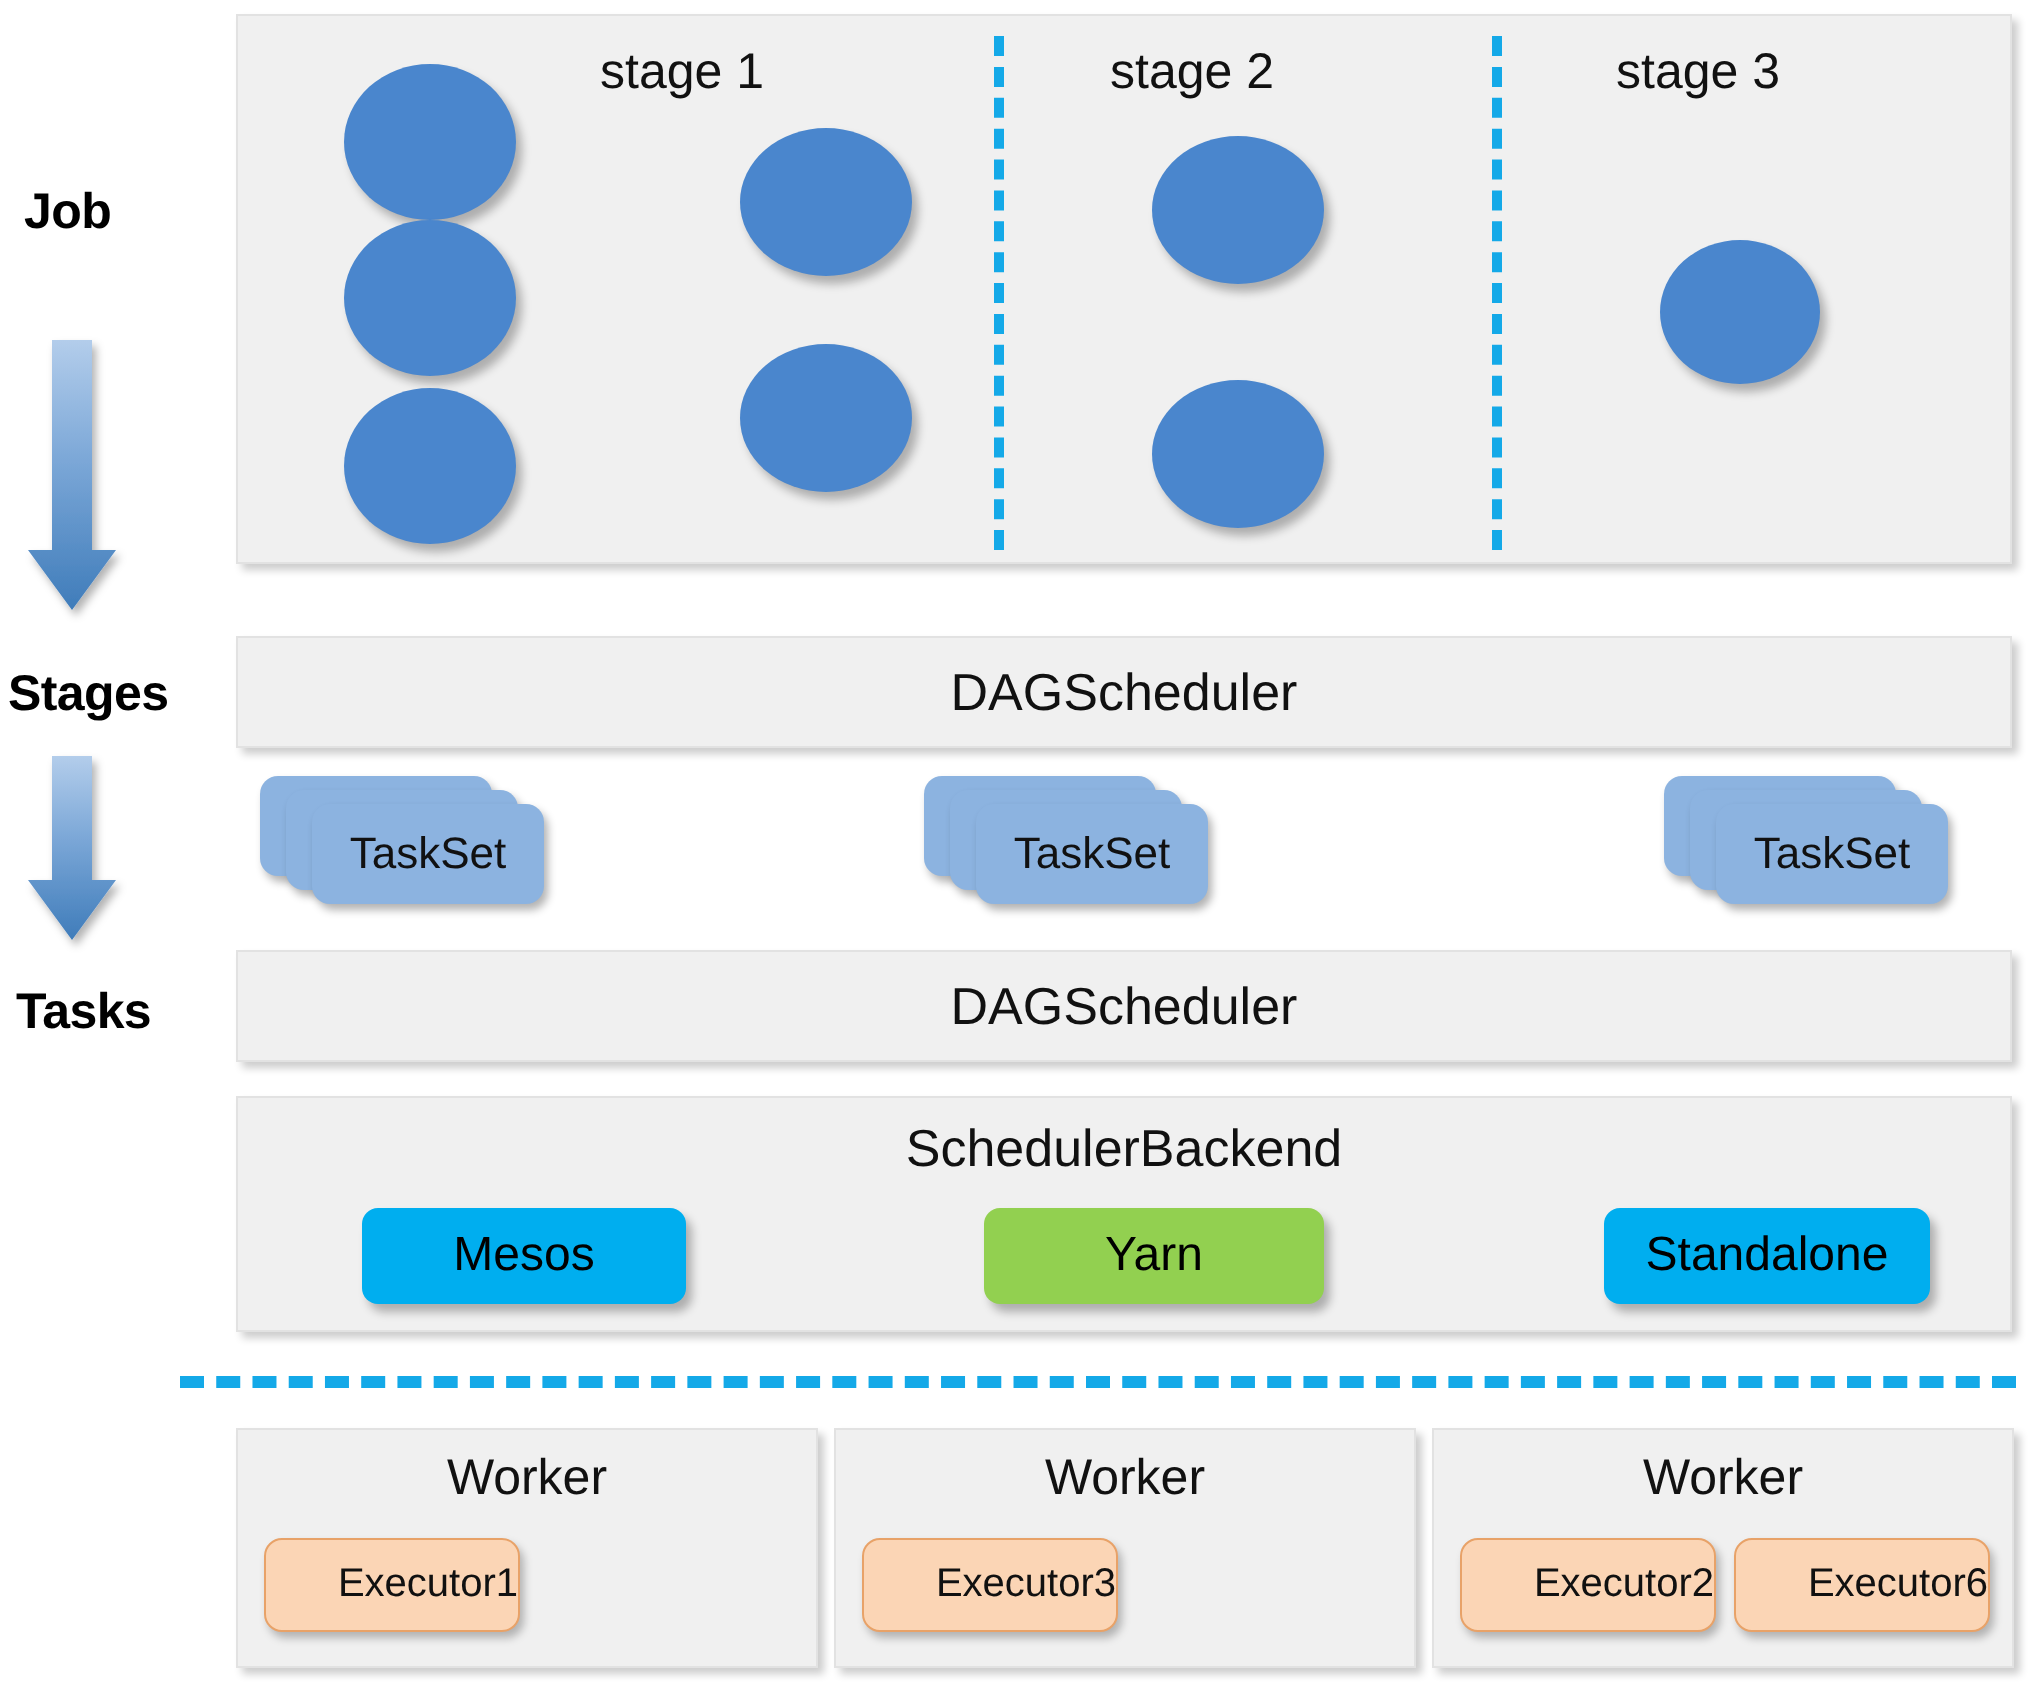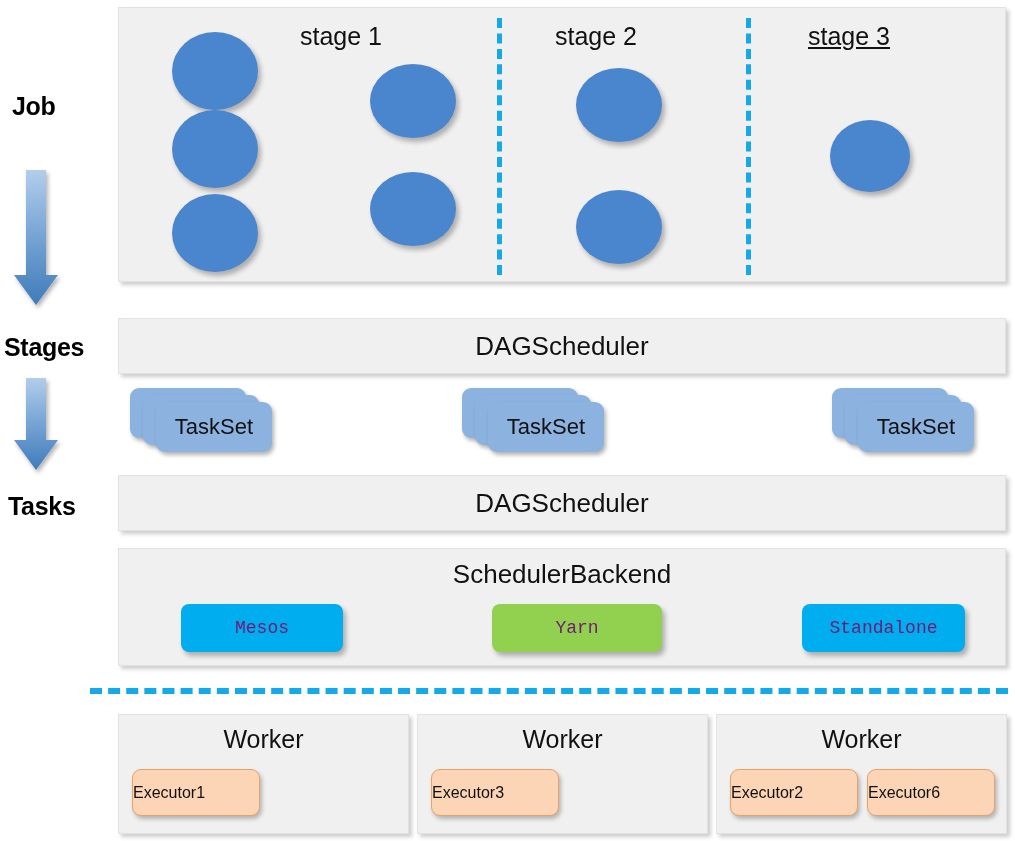--- a/index.html
+++ b/index.html
@@ -114,24 +114,24 @@
     font-family: "Liberation Sans", sans-serif;
   }
 
   
   .backend-chip {
     position: absolute;
     height: 48px;
     border-radius: 8px;
     line-height: 48px;
     text-align: center;
-    font-size: 18px;
-    color: #701a75;
+    font-size: 24px;
+    color: #000000;
     box-shadow: 3px 4px 5px rgba(0,0,0,0.28);
-    font-family: Liberation Mono, monospace;
+    font-family: Liberation Sans, sans-serif;
     box-sizing: border-box;
   }
 
   
   .worker-title {
     position: absolute;
     left: 0;
     right: 0;
     top: 10px;
     text-align: center;
@@ -140,22 +140,22 @@
     font-family: "Liberation Sans", sans-serif;
   }
   .executor {
     position: absolute;
     width: 128px;
     height: 47px;
     background: #fbd5b5;
     border: 1px solid #e8a268;
     border-radius: 9px;
     line-height: 45px;
-    text-align: left;
-    font-size: 16px;
+    text-align: right;
+    font-size: 20px;
     color: #111111;
     box-shadow: 2px 3px 4px rgba(0,0,0,0.26);
     box-sizing: border-box;
     font-family: "Liberation Sans", sans-serif;
   }
 
   svg.overlay {
     position: absolute;
     left: 0;
     top: 0;
@@ -214,21 +214,21 @@
   </svg>
 
   <div class="side-label" style="left:4px; top:333px;">Stages</div>
   <div class="side-label" style="left:8px; top:492px;">Tasks</div>
 
   <div class="panel" style="left:118px; top:7px; width:888px; height:275px;">
   </div>
 
   <div class="stage-label" style="left:300px; top:22px;">stage 1</div>
   <div class="stage-label" style="left:555px; top:22px;">stage 2</div>
-  <div class="stage-label" style="left:808px; top:22px;text-decoration:underline;">stage 3</div>
+  <div class="stage-label" style="left:808px; top:22px;">stage 3</div>
 
   <div class="stage-divider" style="left:497px; top:18px; height:257px;"></div>
   <div class="stage-divider" style="left:746px; top:18px; height:257px;"></div>
 
   <div class="node" style="left:172px; top:32px;  width:86px; height:78px;"></div>
   <div class="node" style="left:172px; top:110px; width:86px; height:78px;"></div>
   <div class="node" style="left:172px; top:194px; width:86px; height:78px;"></div>
   <div class="node" style="left:370px; top:64px;  width:86px; height:74px;"></div>
   <div class="node" style="left:370px; top:172px; width:86px; height:74px;"></div>
 

